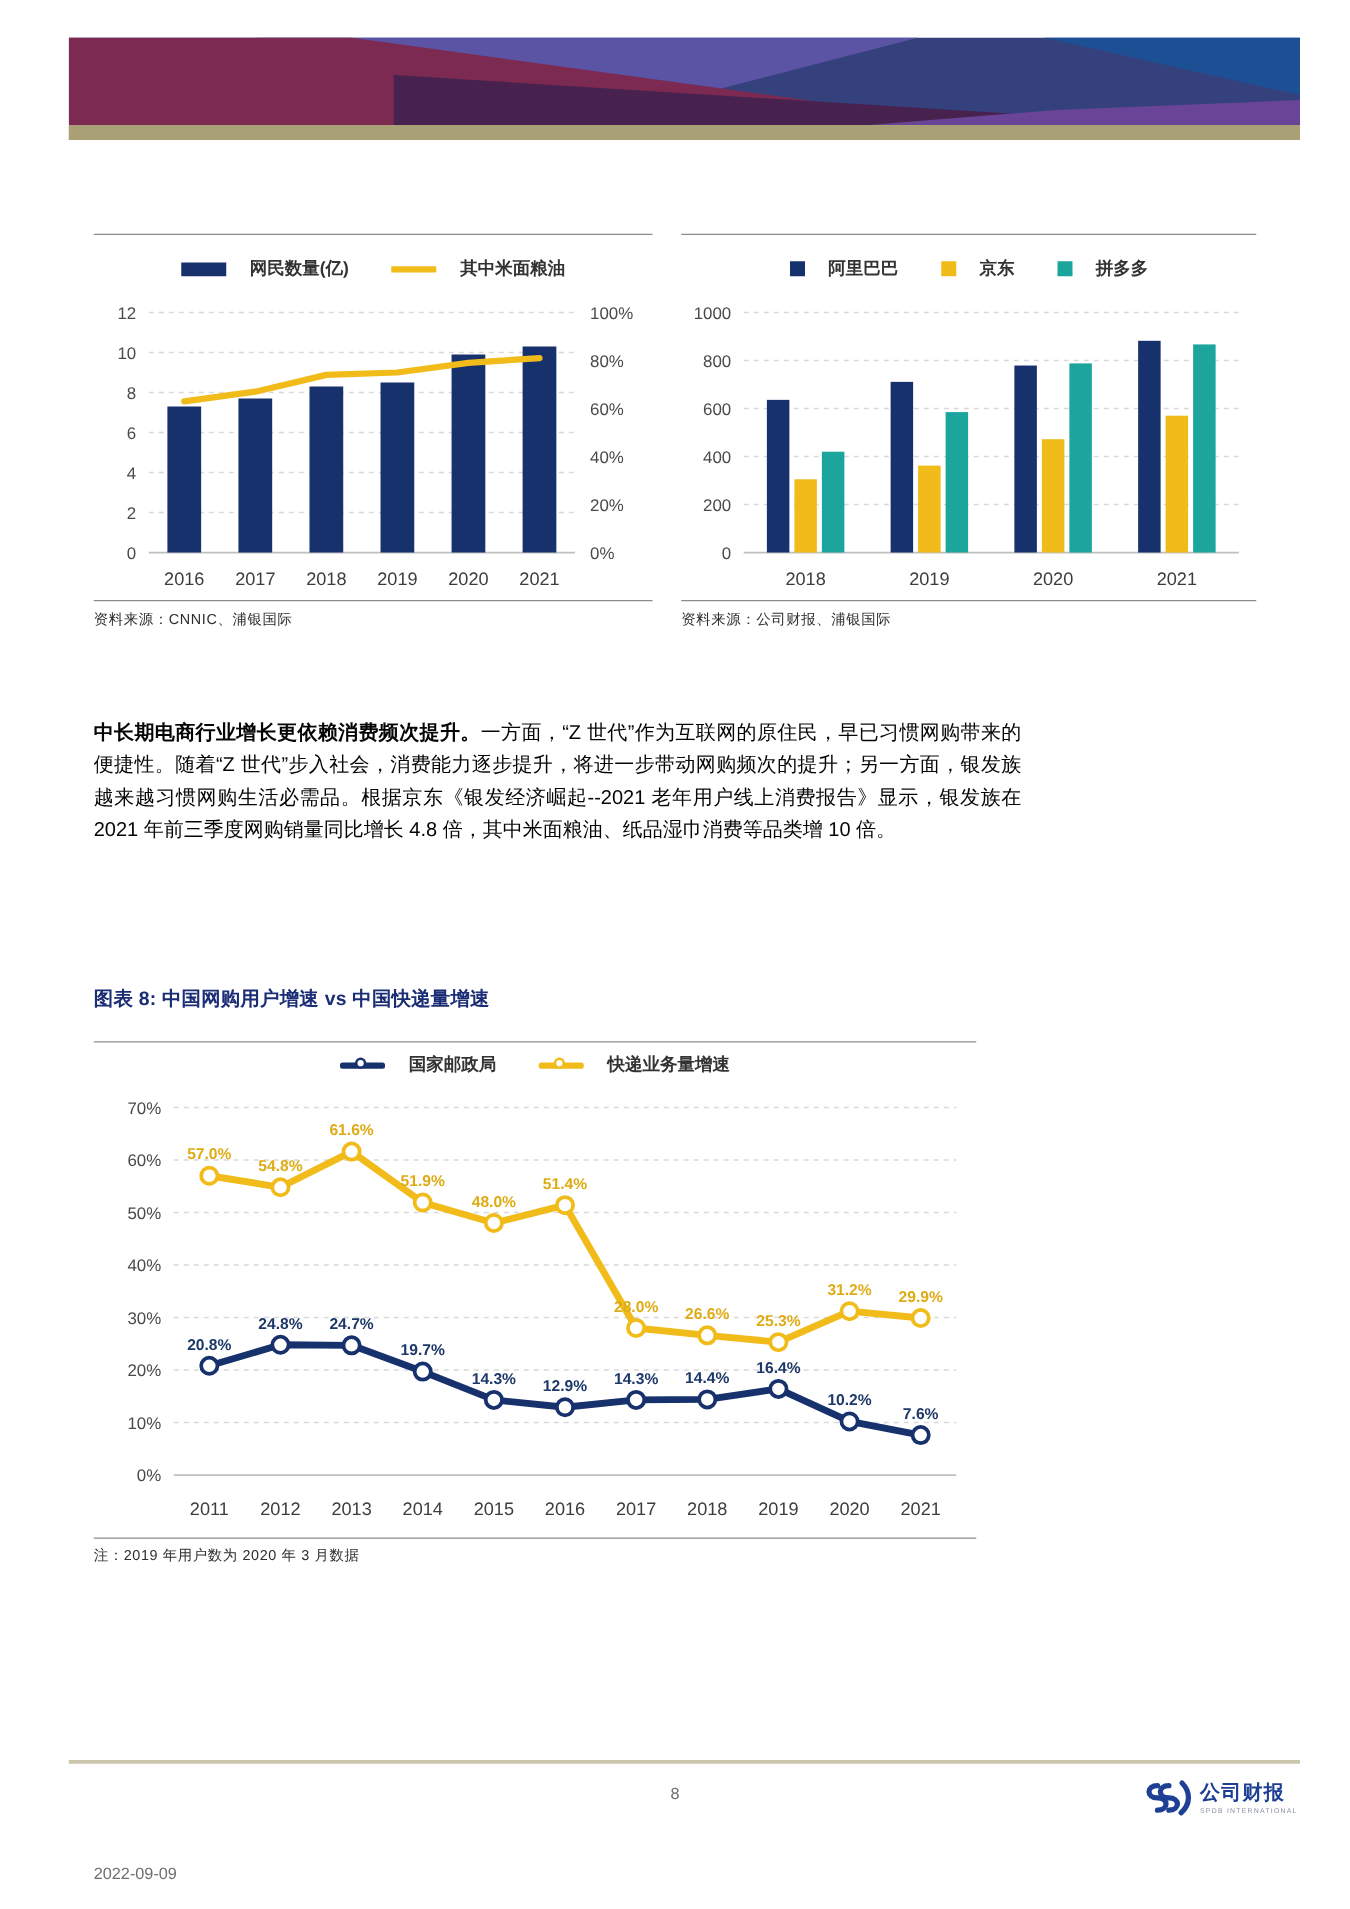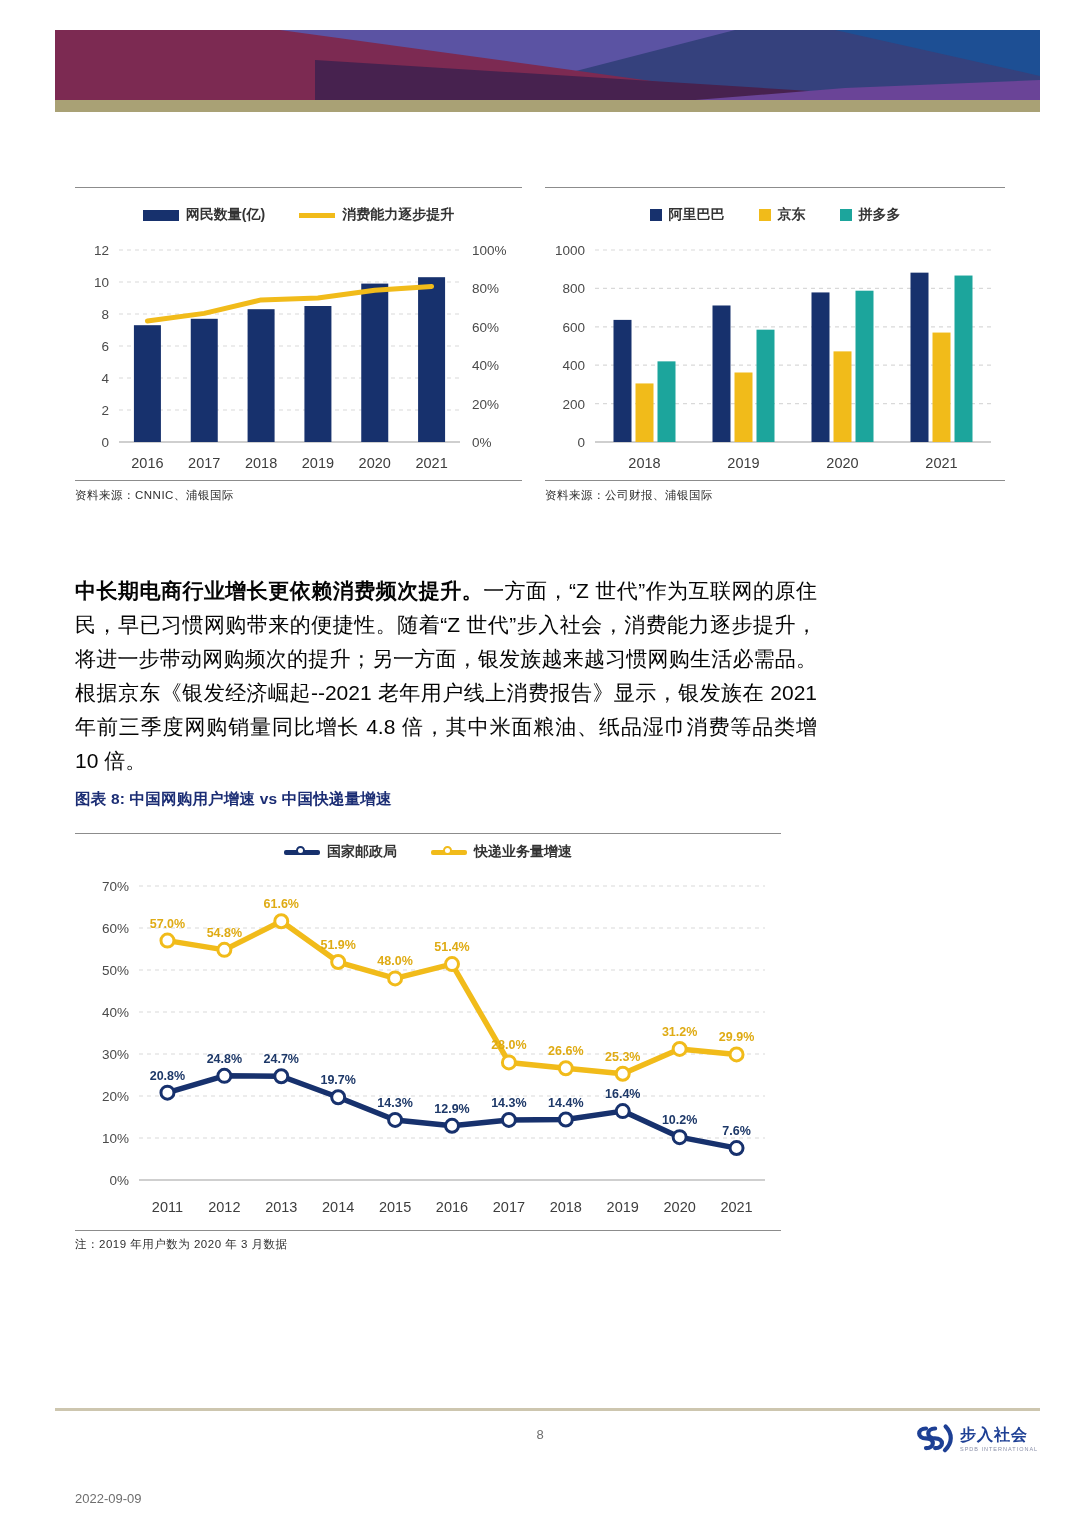--- a/index.html
+++ b/index.html
@@ -13,27 +13,27 @@
   
   .banner-svg { display:block; }
   .olive-strip { background:#a9a175; }
 
   
   .fig { position:absolute; }
   .fig h3 { padding-top:6px; height:28px; font-size:15.5px; font-weight:bold; color:#1b2d74; letter-spacing:.2px; }
   .rule  { height:0; border-top:1.5px solid #8c8c8c; margin-top:22px; }
   .rule2 { height:0; border-top:1.5px solid #8c8c8c; margin-top:4px; }
   .legend { display:flex; justify-content:center; align-items:center; gap:34px; margin-top:12px; height:30px; }
-  .legend-item { display:flex; align-items:center; gap:7px; font-size:14px; font-weight:600; color:#333; white-space:nowrap; }
+  .legend-item { display:flex; align-items:center; gap:19px; font-size:14px; font-weight:600; color:#333; white-space:nowrap; }
   .fig svg { display:block; margin-top:6px; }
   .src { margin-top:7px; font-size:11.5px; font-weight:500; color:#2e2e2e; letter-spacing:.5px; }
   .note { margin-top:6px; font-size:11.5px; font-weight:500; color:#2e2e2e; letter-spacing:.5px; }
 
   
-  .body-text { position:absolute; font-size:21px; line-height:1.62; color:#050505; font-weight:500; text-align:justify; }
+  .body-text { position:absolute; font-size:16px; line-height:1.62; color:#050505; font-weight:500; text-align:justify; }
   .body-text b { font-weight:800; }
 
   
   .footer-rule { background:#cdc6af; }
   .footer-text { font-size:13px; color:#6e6e6e; }
   .footer-center { left:0; right:0; text-align:center; }
   .logo { display:flex; align-items:center; gap:6px; }
   .logo-cn { font-size:16px; font-weight:bold; color:#1d3f94; letter-spacing:1px; line-height:1; }
   .logo-en { font-size:5.5px; color:#8a8fa8; letter-spacing:1px; margin-top:3px; }
 </style>
@@ -54,21 +54,21 @@
 
 <section class="fig" style="left:75px;top:165px;width:447px;">
   <div class="rule"></div>
   <div class="legend" id="legend-fig6">
       <span class="legend-item">
         <span style="display: inline-block; width: 36px; height: 11px; background: rgb(23, 49, 109);"></span>
         <span>网民数量(亿)</span>
       </span>
       <span class="legend-item">
         <span style="display: inline-block; width: 36px; height: 5px; background: rgb(241, 187, 26);"></span>
-        <span>消费能力逐步提升</span>
+        <span>其中米面粮油</span>
       </span>
     </div>
   <svg id="svg-fig6" width="447" height="240">
       <line x1="44" y1="206" x2="385" y2="206" stroke="#bfbfbf" stroke-width="1.4" stroke-dasharray="none"></line>
       <line x1="44" y1="174" x2="385" y2="174" stroke="#d9d9d9" stroke-width="1.2" stroke-dasharray="4 4"></line>
       <line x1="44" y1="142" x2="385" y2="142" stroke="#d9d9d9" stroke-width="1.2" stroke-dasharray="4 4"></line>
       <line x1="44" y1="110" x2="385" y2="110" stroke="#d9d9d9" stroke-width="1.2" stroke-dasharray="4 4"></line>
       <line x1="44" y1="78" x2="385" y2="78" stroke="#d9d9d9" stroke-width="1.2" stroke-dasharray="4 4"></line>
       <line x1="44" y1="45.99999999999999" x2="385" y2="45.99999999999999" stroke="#d9d9d9" stroke-width="1.2" stroke-dasharray="4 4"></line>
       <line x1="44" y1="14" x2="385" y2="14" stroke="#d9d9d9" stroke-width="1.2" stroke-dasharray="4 4"></line>
@@ -258,16 +258,16 @@
 <div class="abs footer-rule" style="left:55px;top:1408px;width:985px;height:3px;"></div>
 <div class="abs footer-text" style="left:75px;top:1491px;">2022-09-09</div>
 <div class="abs footer-text footer-center" style="top:1427px;">8</div>
 <div class="abs logo" style="left:912px;top:1418px;">
   <svg width="42" height="42" viewBox="0 0 60 44">
     <path d="M20 7 C7 7 7 21 20 21 C33 21 33 35 20 35" stroke="#1d3f94" stroke-width="6" fill="none" stroke-linecap="round"></path>
     <path d="M33 7 C20 7 20 21 33 21 C46 21 46 35 33 35" stroke="#1d3f94" stroke-width="6" fill="none" stroke-linecap="round"></path>
     <path d="M48 4 C58 14 58 28 47 38" stroke="#1d3f94" stroke-width="6" fill="none" stroke-linecap="round"></path>
   </svg>
   <div>
-    <div class="logo-cn">步入社会</div>
+    <div class="logo-cn">公司财报</div>
     <div class="logo-en">SPDB INTERNATIONAL</div>
   </div>
 </div>
 
 </body></html>

